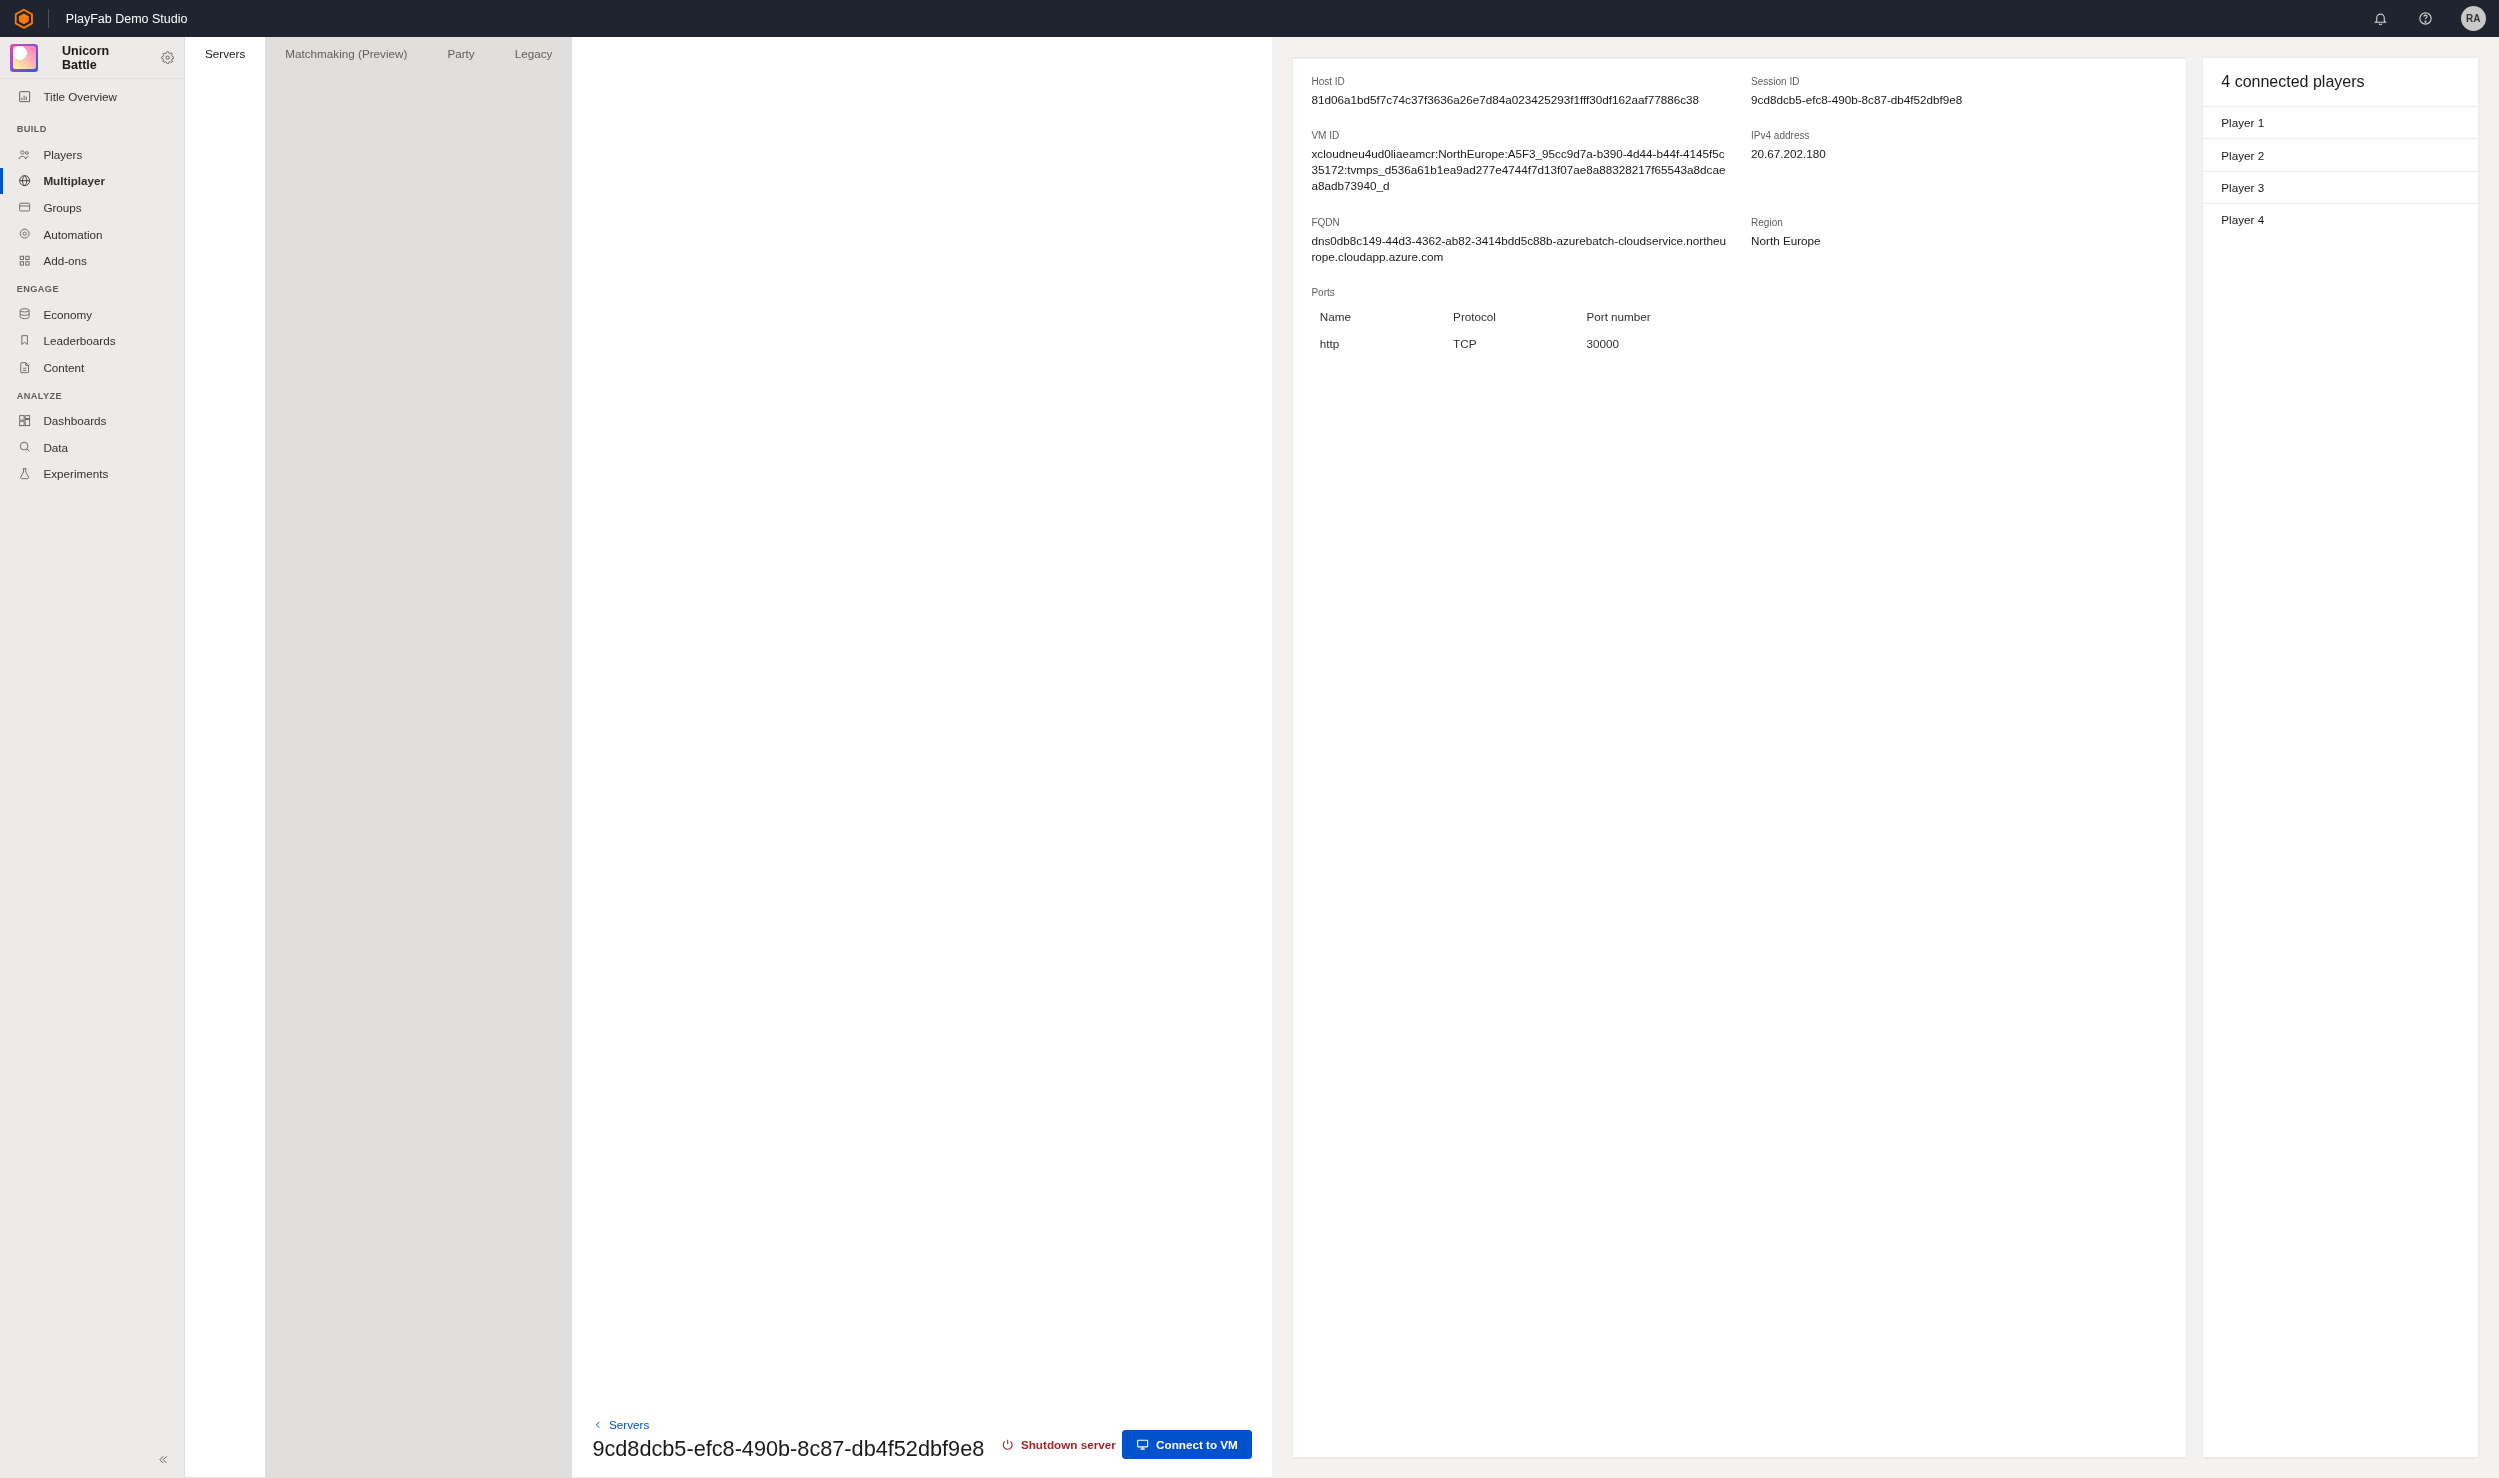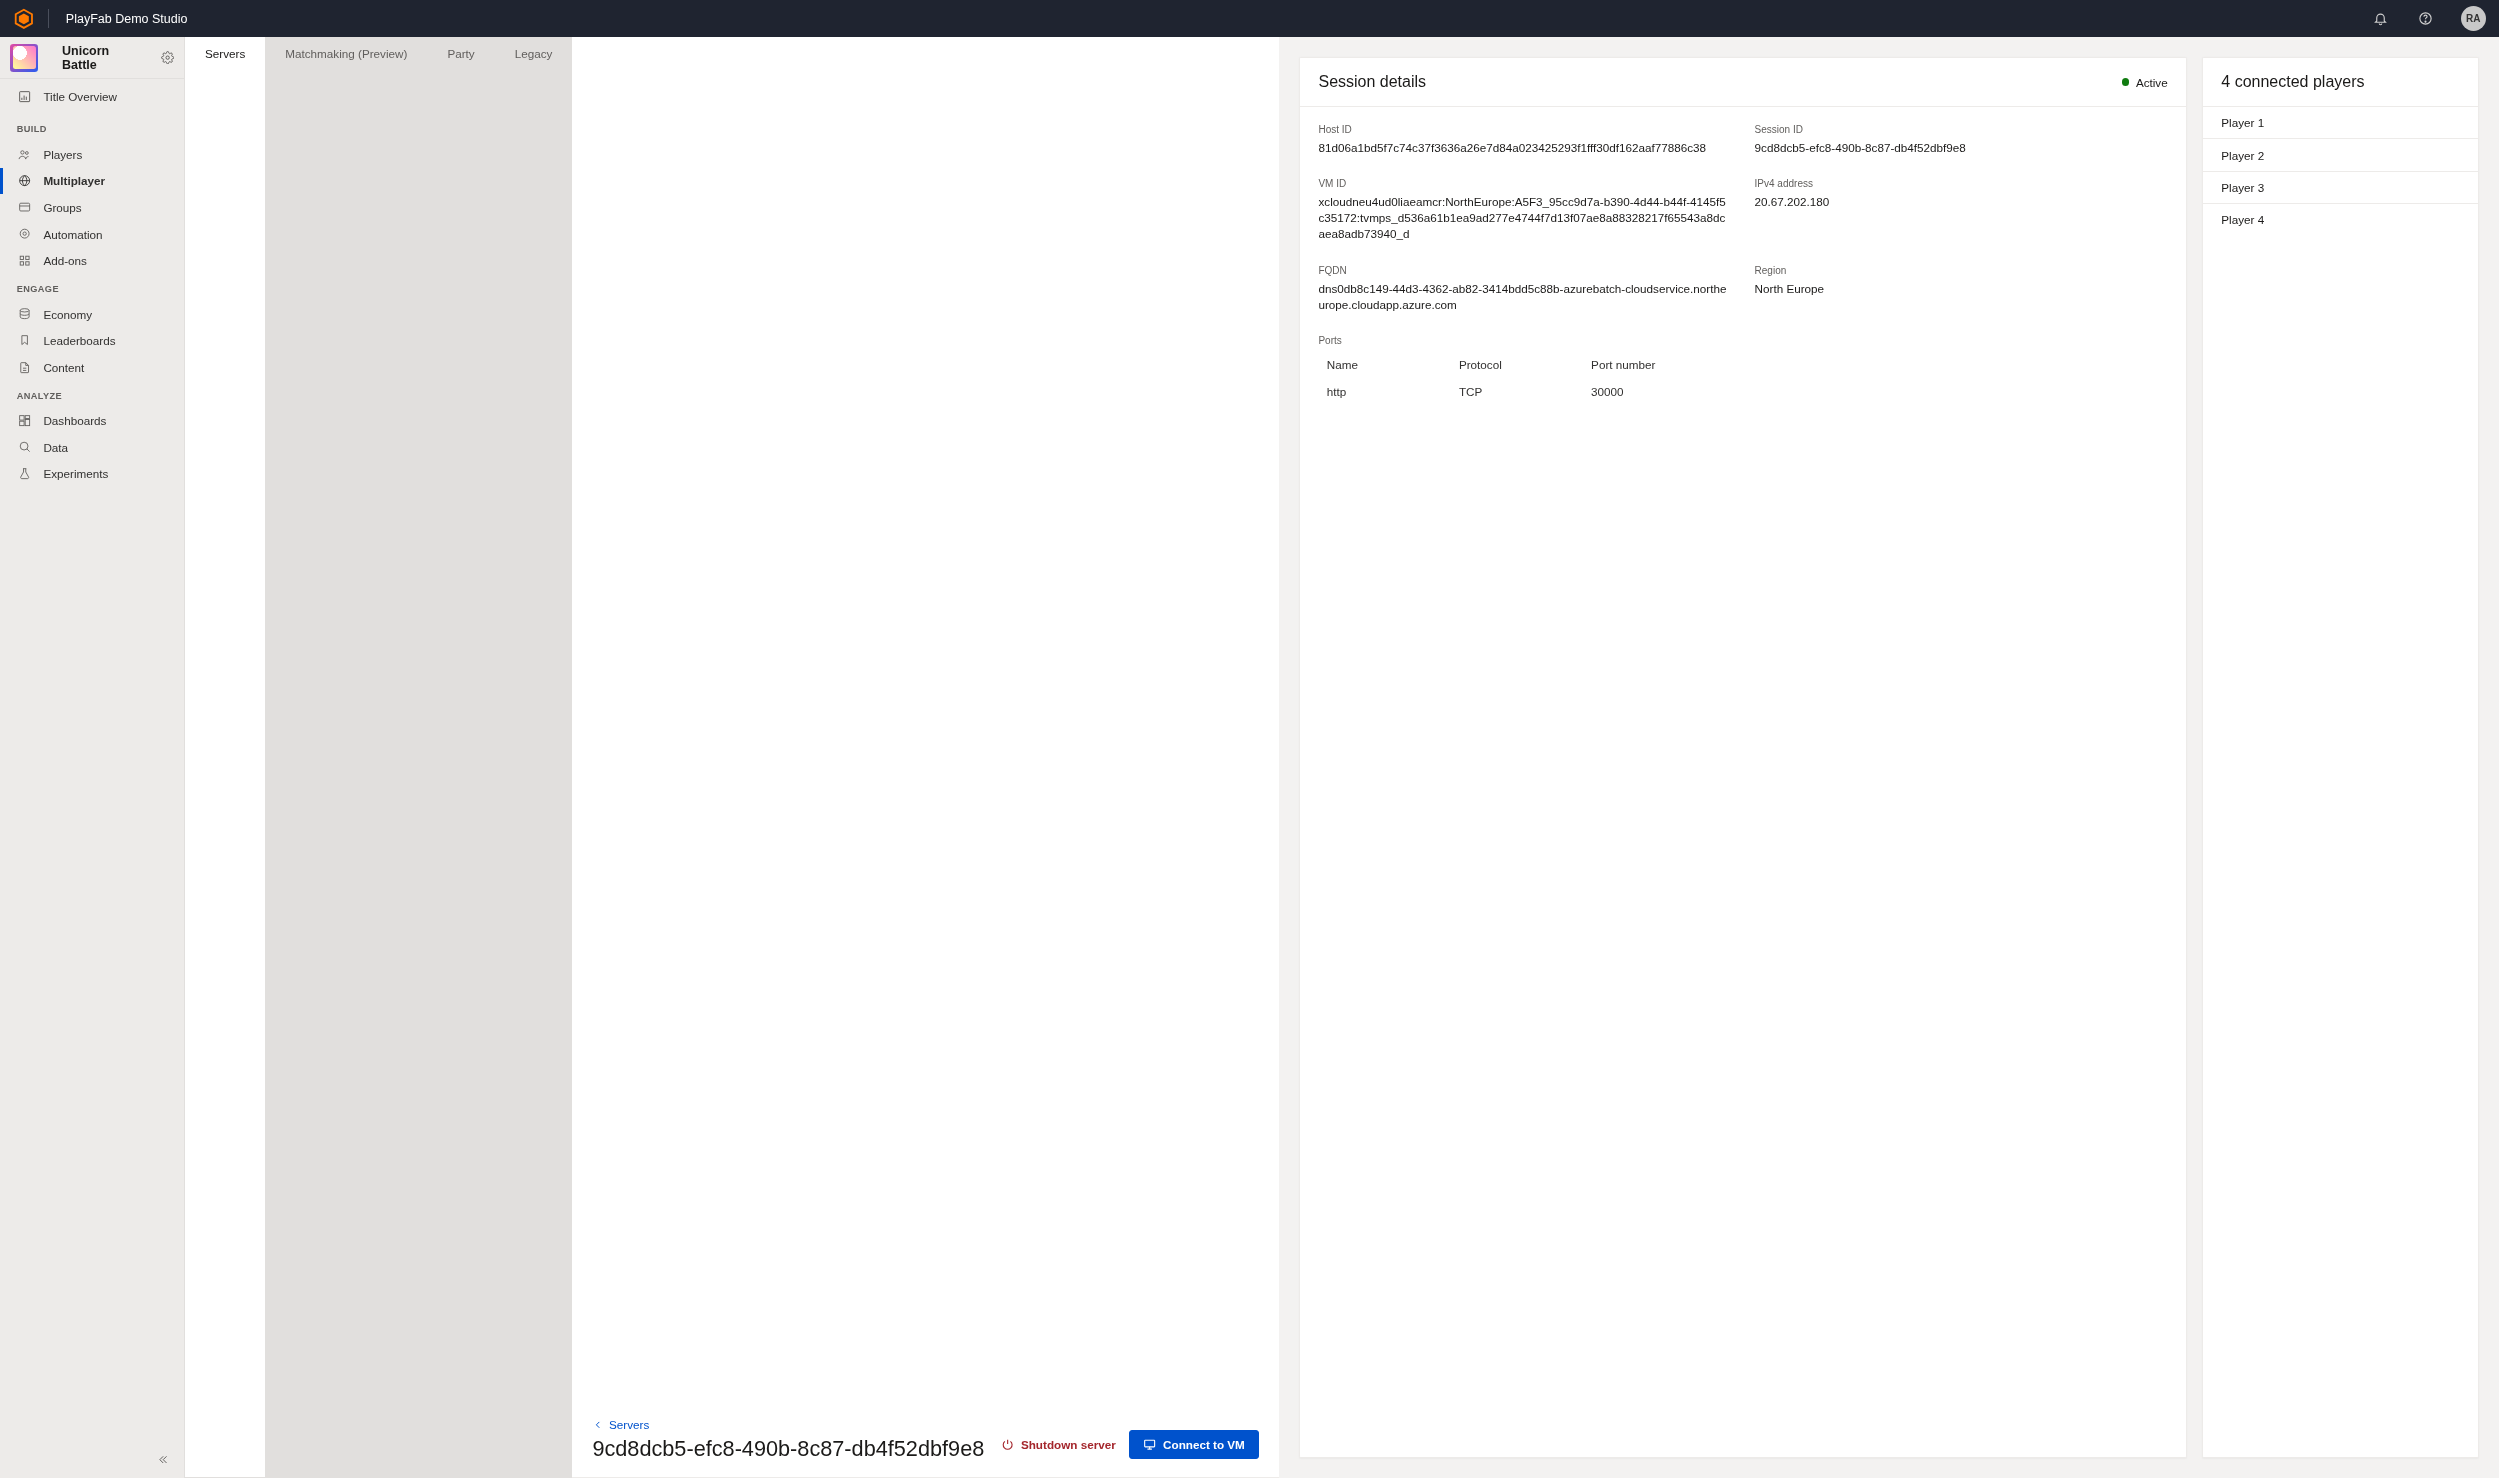--- a/index.html
+++ b/index.html
@@ -35,21 +35,21 @@
   
   .main { flex:1; display:flex; flex-direction:row; background:#fff; min-width:0; }
   .tabs { display:flex; background:#e1dfdd; border-bottom:0.8px solid #e1dfdd; }
   .tab { padding: 10px 20px; color:#605e5c; cursor:pointer; }
   .tab.active { background:#fff; color:#1b1a19; font-weight:400; }
 
   .page-header { padding: 11.7px 20px 15px; border-bottom:0.8px solid #edebe9; display:flex; align-items:flex-end; gap:16.7px; }
   .header-left { flex:1; min-width:0; }
   .breadcrumb { display:flex; align-items:center; gap:5px; color:#0052cc; font-size:11.7px; cursor:pointer; margin-bottom:5px; }
   .page-title { font-size:21.7px; font-weight:400; color:#1b1a19; word-break:break-all; }
-  .header-actions { display:flex; align-items:center; gap:13px; padding-bottom:3.3px; }
+  .header-actions { display:flex; align-items:center; gap:6px; padding-bottom:3.3px; }
   .shutdown { display:flex; align-items:center; gap:6.7px; color:#a4262c; font-weight:600; cursor:pointer; }
   .connect-btn { display:flex; align-items:center; gap:6.7px; background:#0052cc; color:#fff; font-weight:600; padding:6.7px 13.3px; border-radius:3px; border:0.8px solid #0052cc; cursor:pointer; }
 
   .content { flex:1; background:#f3f2f1; padding:20px; display:flex; gap:15px; overflow:auto; }
   .card { background:#fff; border:0.8px solid #edebe9; border-radius:1.7px; box-shadow:0 0.8px 1.7px rgba(0,0,0,0.04); }
   .card-main { flex:1; min-width:0; }
   .card-side { width:277px; flex-shrink:0; }
   .card-header { padding:15px 18.3px; font-size:16px; font-weight:400; display:flex; align-items:center; }
   .card-header .spacer { flex:1; }
   .status { display:flex; align-items:center; gap:6.7px; font-size:11.7px; }
@@ -274,28 +274,20 @@
                 <path d="M8 20h8M12 16v4"></path>
               </svg>
           </span>
           <span>Connect to VM</span>
         </div>
       </div>
     </div>
 
     <div class="content">
       <div class="card card-main">
-        <div class="card-header">
-          <span>Session details</span>
-          <span class="spacer"></span>
-          <span class="status">
-            <span class="status-dot"></span>
-            <span>Active</span>
-          </span>
-        </div>
         <div class="card-body">
           <div class="detail-grid">
             <div class="detail-item">
               <div class="detail-label">Host ID</div>
               <div class="detail-value">81d06a1bd5f7c74c37f3636a26e7d84a023425293f1fff30df162aaf77886c38</div>
             </div>
             <div class="detail-item">
               <div class="detail-label">Session ID</div>
               <div class="detail-value">9cd8dcb5-efc8-490b-8c87-db4f52dbf9e8</div>
             </div>

